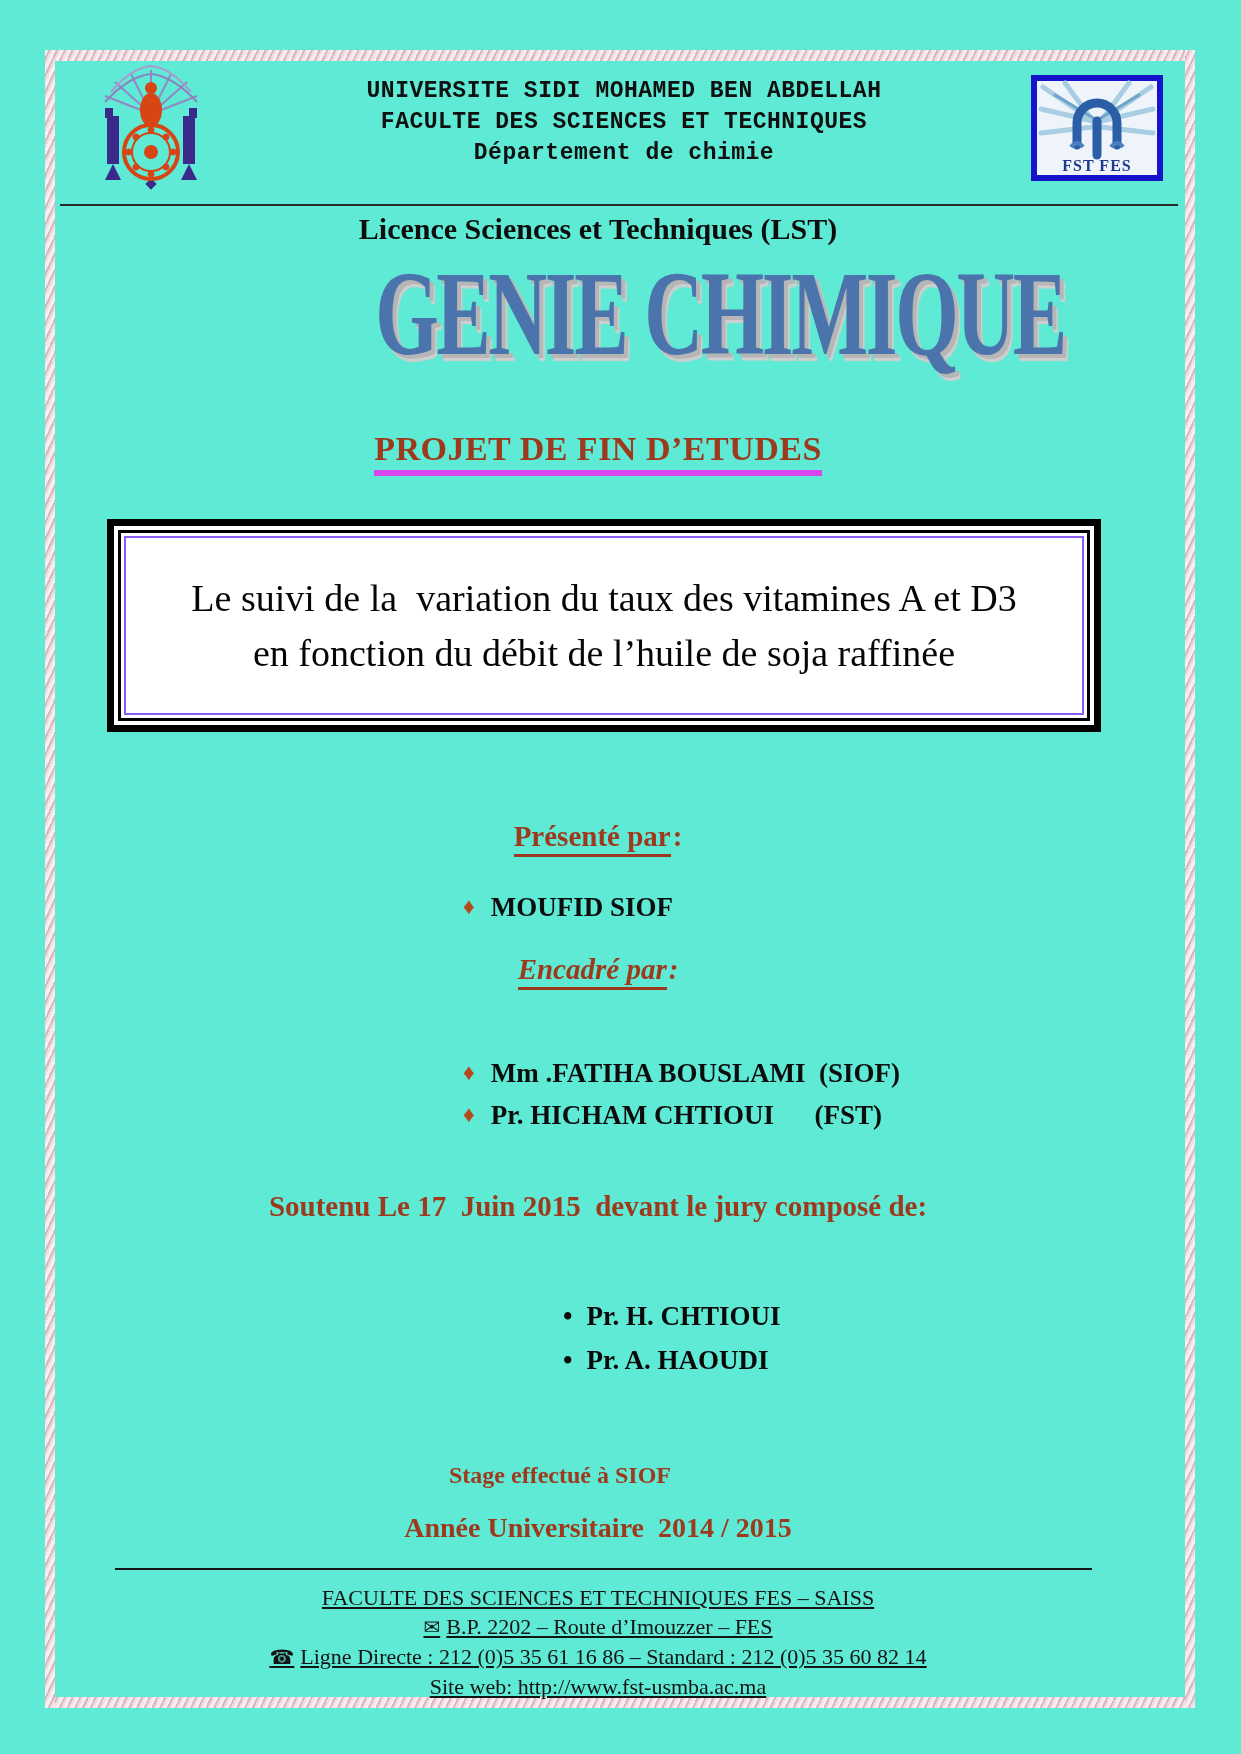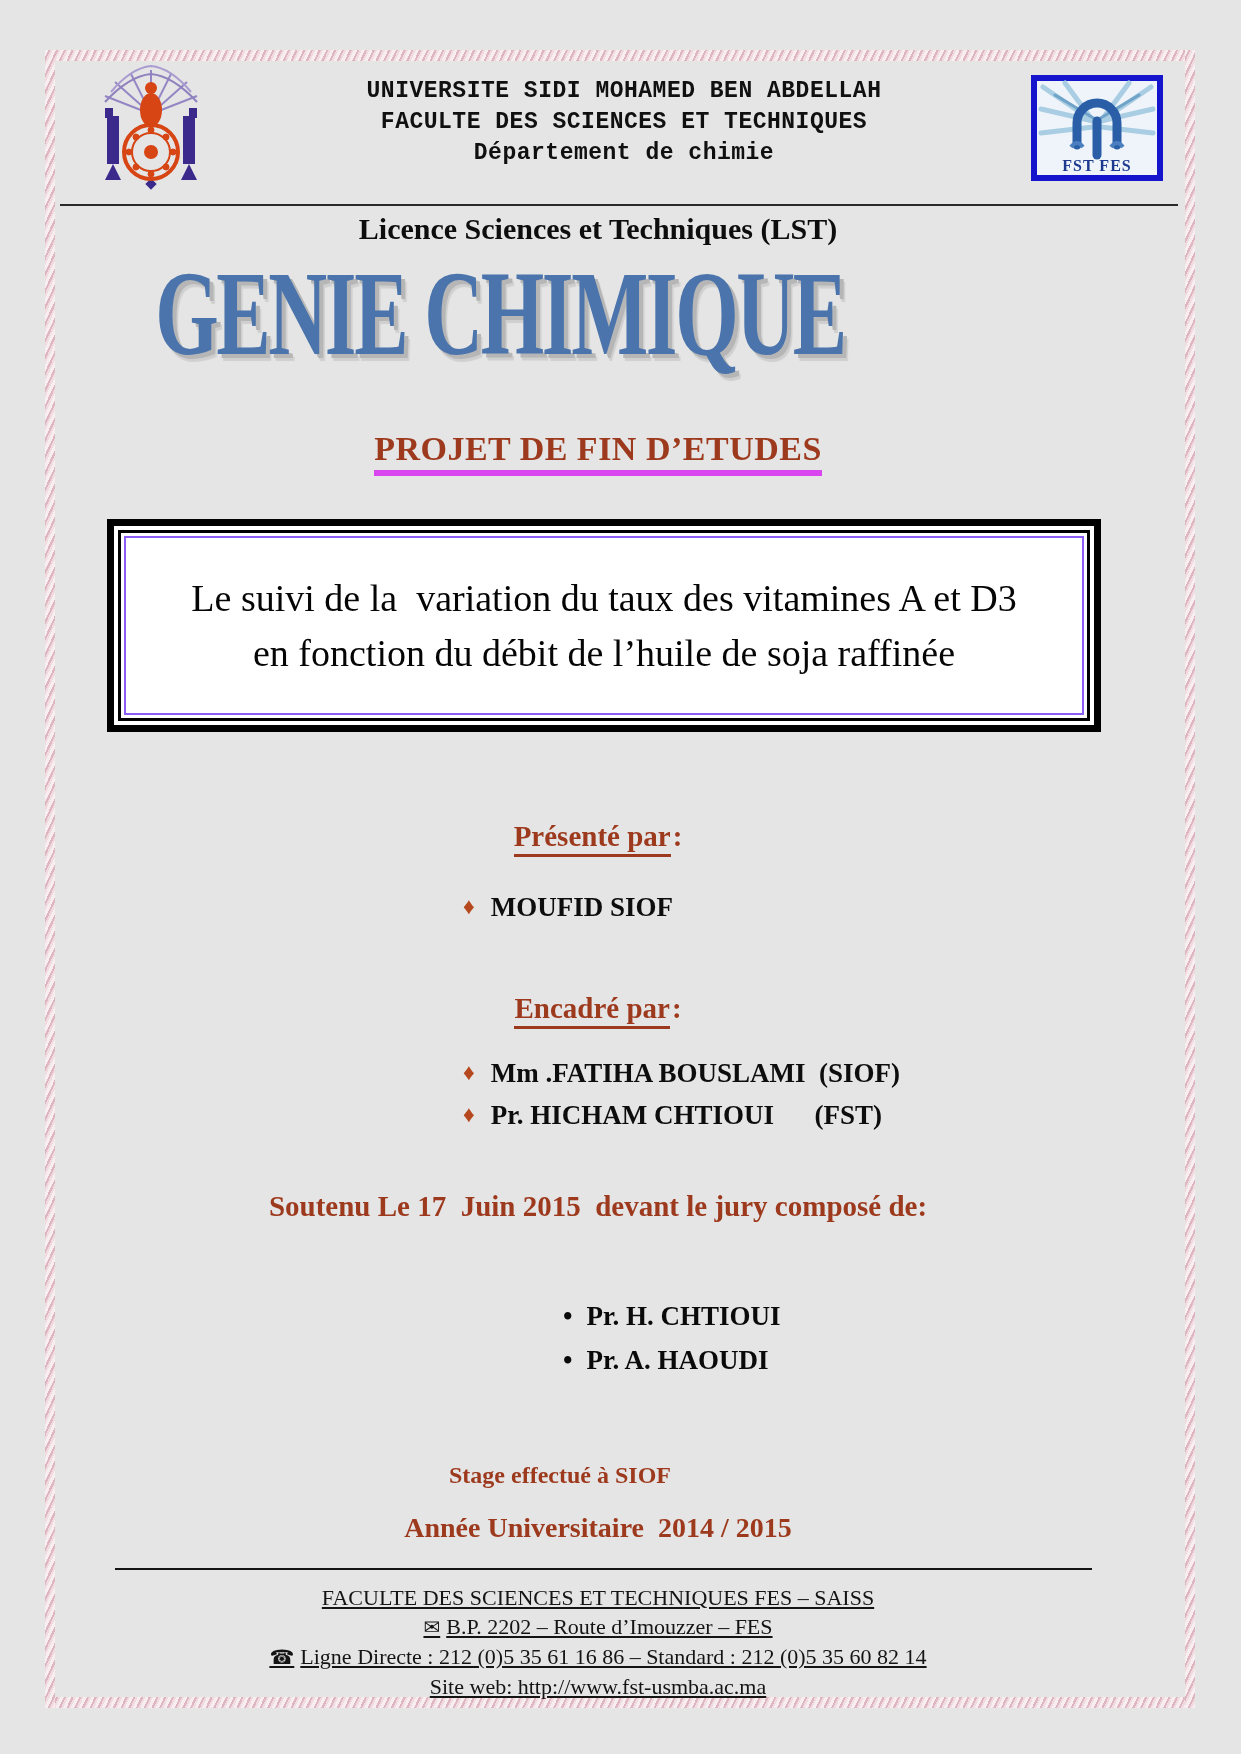--- a/index.html
+++ b/index.html
@@ -1,17 +1,17 @@
 <!DOCTYPE html>
 <html><head>
 <meta charset="utf-8">
 <style>
   html,body { margin:0; padding:0; background:#ffffff; }
   .page {
-    position:relative; width:1241px; height:1754px; background:#e5e5e5;
+    position:relative; width:1241px; height:1754px; background:#5eead4;
     font-family:"Liberation Serif", serif; color:#111; overflow:hidden;
   }
   .pre { white-space:pre-wrap; }
 
   
   .stripes {
     background:repeating-linear-gradient(115deg,
       #f8eef1 0px, #f8eef1 3px,
       #ddb6c2 3px, #ddb6c2 5px,
       #f0dbe1 5px, #f0dbe1 7px);
@@ -31,21 +31,21 @@
     font-size:23px; line-height:31px; letter-spacing:0.5px; color:#101010;
   }
   .fst-logo { width:132px; height:106px; flex:0 0 auto; margin-top:13px; }
 
   .sep1 { position:absolute; top:204px; left:60px; width:1118px; height:2px; background:#2a2a2a; }
   .sep2 { position:absolute; top:1568px; left:115px; width:977px; height:2px; background:#141414; }
 
   .licence { position:absolute; top:212px; left:45px; width:1106px; text-align:center;
              font-size:30px; font-weight:bold; color:#0d0d0d; }
 
-  .wordart { position:absolute; top:244px; left:45px; width:1106px; text-align:left;margin-left:24px; }
+  .wordart { position:absolute; top:244px; left:45px; width:1106px; text-align:right; }
   .wordart span {
     display:inline-block; font-family:"Liberation Serif", serif; font-weight:bold;
     font-size:102px; letter-spacing:-3px; color:#4a74ab;
     transform:scale(0.80,1.18); transform-origin:center top;
     text-shadow:5px 4px 0 #b6b6b6, 7px 6px 1px #cfcfcf;
   }
 
   .projet { position:absolute; top:430px; left:45px; width:1106px; text-align:center; }
   .projet span {
     font-size:34px; font-weight:bold; color:#9d3a1e; letter-spacing:0.5px;
@@ -61,21 +61,21 @@
     text-align:center; font-size:38px; line-height:55px; color:#050505;
   }
 
   .section-heading { position:absolute; left:45px; width:1106px; text-align:center; }
   .section-heading span {
     font-size:29px; font-weight:bold; color:#9d3a1e;
     border-bottom:3px solid #9d3a1e; padding-bottom:2px;
   }
   .section-heading .colon { border-bottom:none; padding-left:2px; }
   .h-presente { top:820px; }
-  .h-encadre  { top:992px; }
+  .h-encadre  { top:953px;font-style:italic; }
 
   .diamond-list { position:absolute; left:463px; font-size:27px; font-weight:bold; color:#0d0d0d; }
   .dl-presented { top:886px; }
   .dl-supervised { top:1052px; }
   .d-item { line-height:41px; }
   .d-item .diamond { color:#b5491d; font-size:23px; margin-right:16px; vertical-align:2px; }
 
   .soutenu { position:absolute; top:1190px; left:45px; width:1106px; text-align:center;
              font-size:29px; font-weight:bold; color:#9d3a1e; }
 

